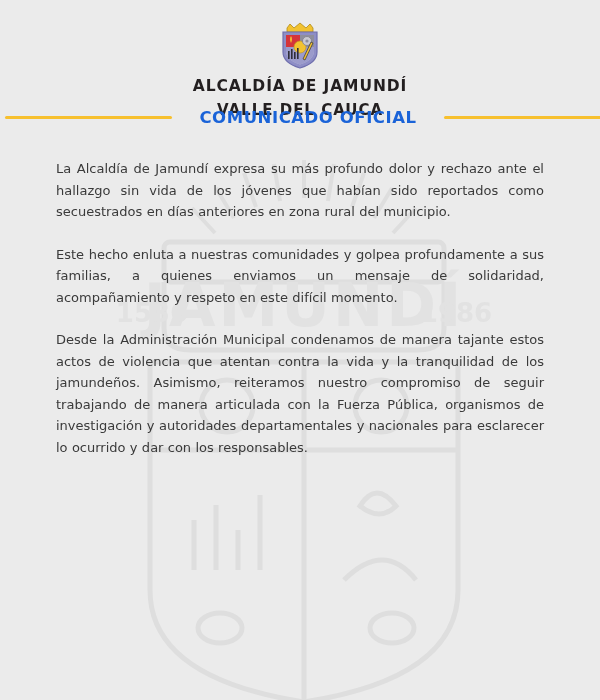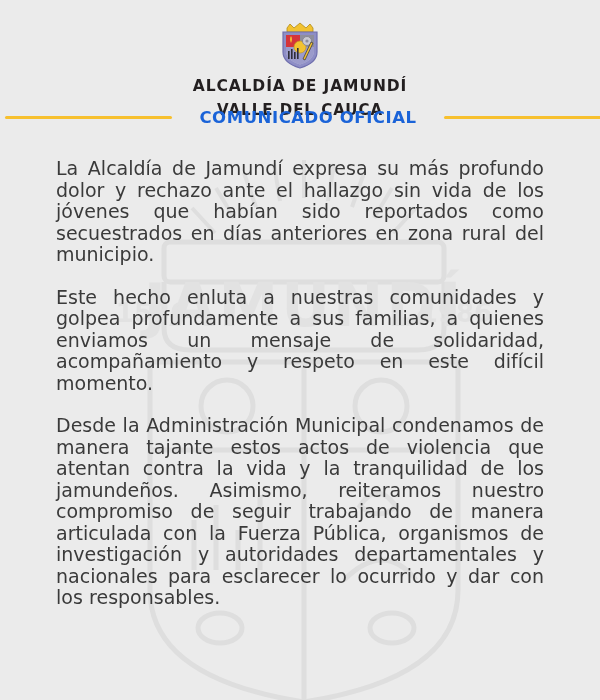--- a/index.html
+++ b/index.html
@@ -119,21 +119,21 @@
   
   #body-block {
     position: absolute;
     left: 56px;
     top: 158px;
     width: 488px;
   }
   .para {
     text-align: justify;
     color: #3a3a3a;
-    font-size: 19px;
+    font-size: 13px;
     line-height: 21.5px;
     margin: 0 0 21px 0;
     word-spacing: 0.2px;
   }
   .para.closing {
     font-weight: bold;
     color: #1c1c1c;
     text-align: left;
     margin-bottom: 0;
     line-height: 21px;

